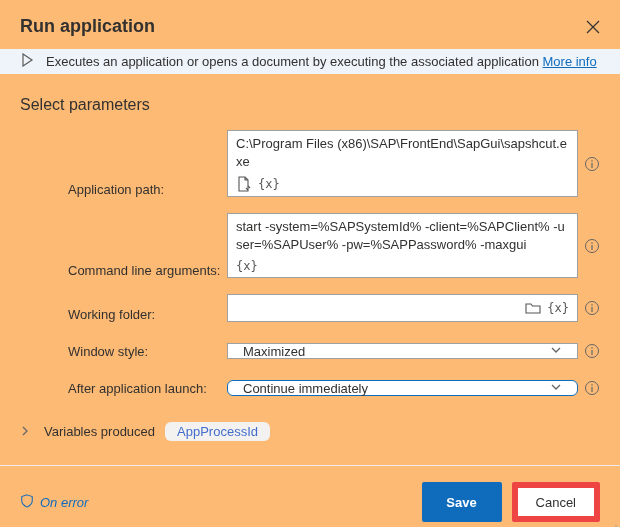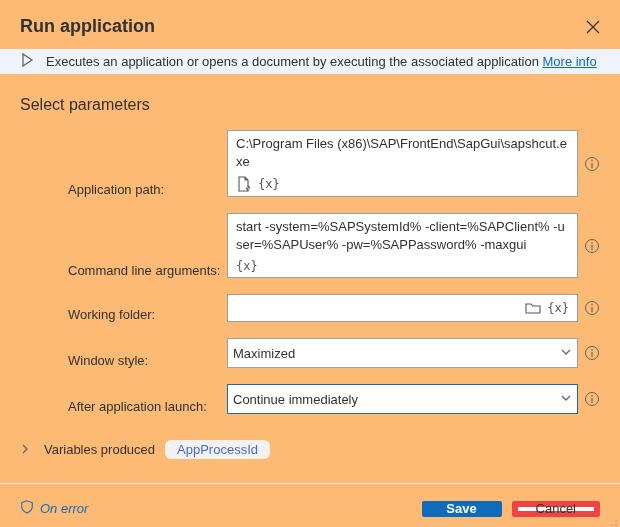--- a/index.html
+++ b/index.html
@@ -42,39 +42,39 @@
     display:flex; align-items:center; gap:6px;
     position:relative;
   }
   .inputbox.multiline { align-items:flex-start;flex-direction:column; }
   .inputbox .value { flex:1; white-space:pre-wrap; word-break:break-all; line-height:1.35; }
   .inputbox .icons { display:flex; gap:6px; align-items:center; }
   .iconbtn { width:16px; height:16px; display:flex; align-items:center; justify-content:center; cursor:pointer; color:#555; }
   .var-token { font-family: Consolas, monospace; font-size:12px; color:#555; cursor:pointer; }
   .info-icon { width:16px; height:16px; color:#666; cursor:pointer; flex-shrink:0; }
   .selectbox {
-    flex:1; border:1px solid #a0a0a0; background:#fff; height:30px;
-    padding:0 5px; display:flex; align-items:center; justify-content:space-between; cursor:pointer;
-  }
-  .selectbox.blue { border-color:#0f6cbd; }
+    flex:1; border:1px solid #a0a0a0; background:#fff; height:16px;
+    padding:0 15px; display:flex; align-items:center; justify-content:space-between; cursor:pointer;
+  }
+  .selectbox.blue { border-color:#0f6cbd;border-radius:6px; }
   .chevron { color:#666; }
   .vars-row { display:flex; align-items:center; gap:10px; padding: 18px 20px 24px 20px; font-size:13px; }
   .vars-row .toggle { display:flex; align-items:center; gap:14px; cursor:pointer; }
   .vars-row .chev-right { color:#666; }
   .badge {
     background:#f3f2f1; color:#436dcd; padding:2px 12px; border-radius:6px; font-size:13px;
   }
   .footer {
     display:flex; align-items:center; justify-content:space-between;
     padding: 16px 20px; border-top:1px solid #edebe9;
   }
   .onerror { display:flex; align-items:center; gap:6px; color:#0f6cbd; font-size:13px; cursor:pointer;font-style:italic; }
   .buttons { display:flex; gap:10px; }
   .btn {
-    min-width:80px; height:16px; padding:0 18px; font-size:13px; border-radius:2px; cursor:pointer;
+    min-width:80px; height:40px; padding:0 18px; font-size:13px; border-radius:2px; cursor:pointer;
     display:inline-flex; align-items:center; justify-content:center;
   }
   .btn.primary { background:#0f6cbd; color:#fff; border:none; font-weight:600; }
   .btn.secondary { background:#fff; color:#323130; border:6px solid #ef4444; }
   .resize-grip {
     position:absolute; right:2px; bottom:2px; width:12px; height:12px; opacity:.4;
   }
   .dialog { position:relative; }
 </style>
 </head>

